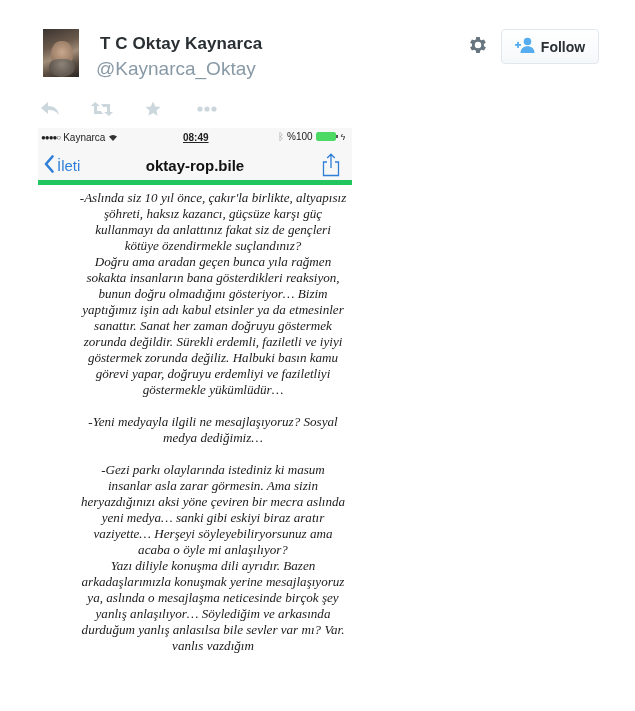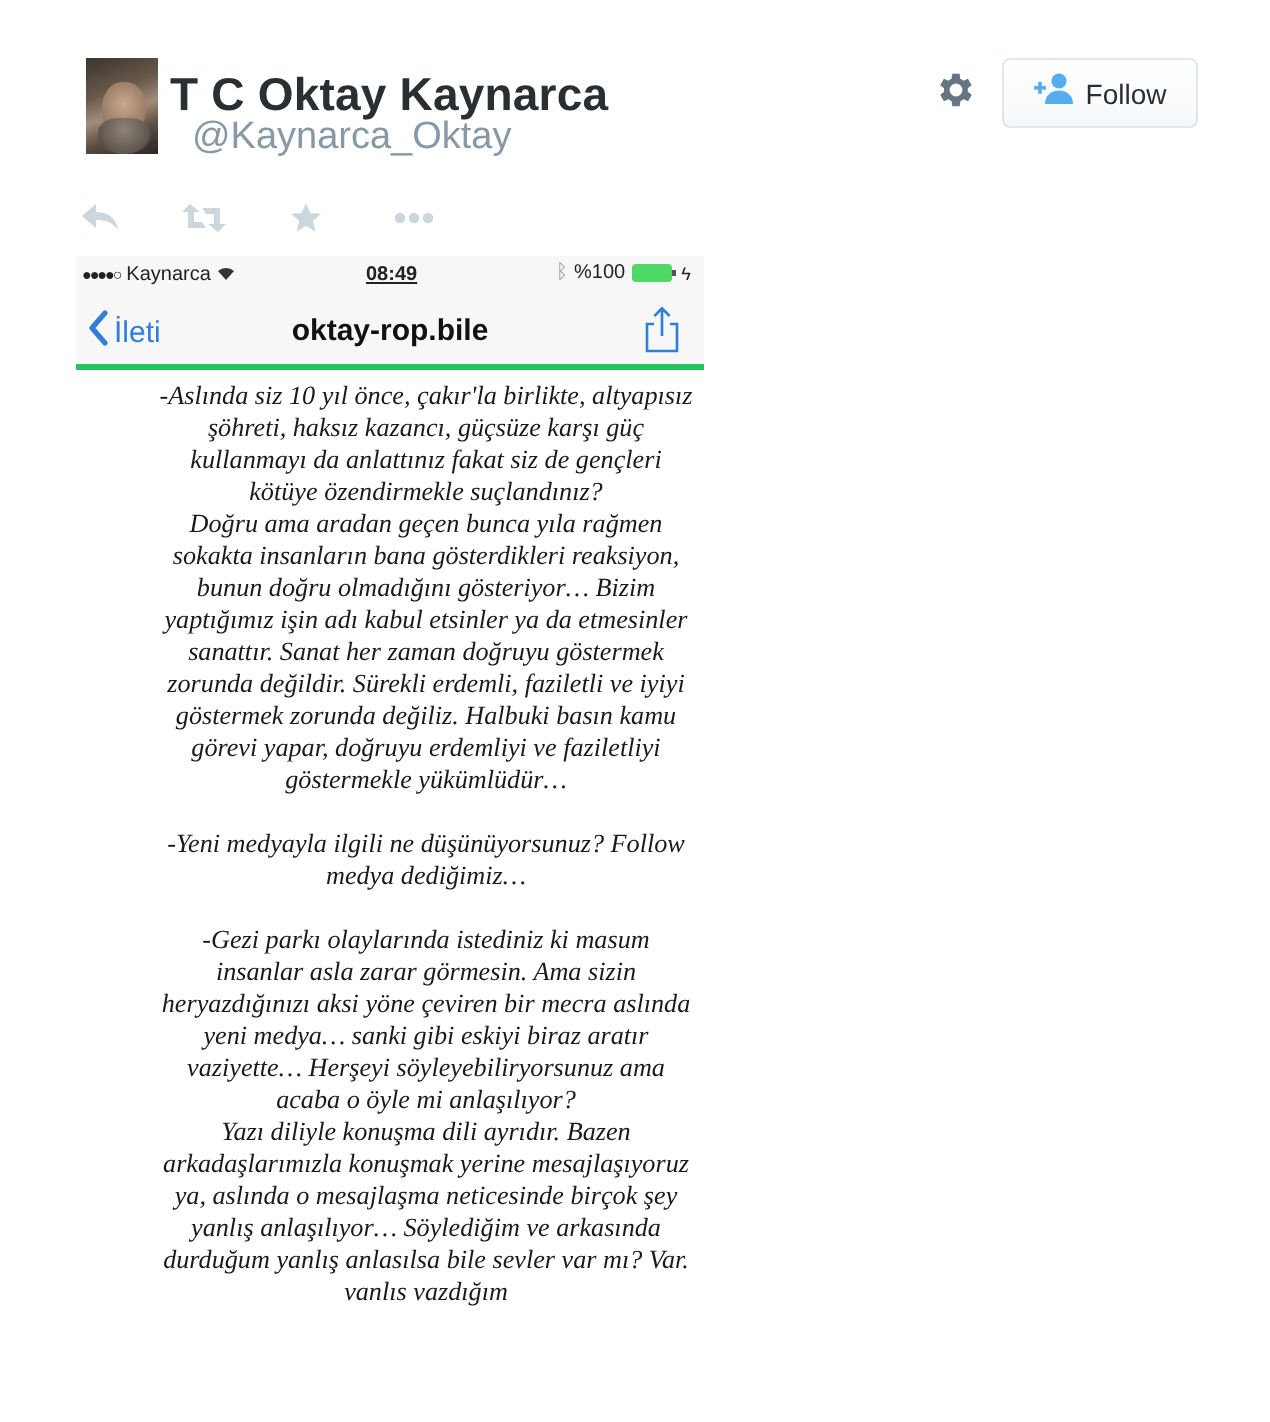--- a/index.html
+++ b/index.html
@@ -6,44 +6,44 @@
   html, body { width: 635px; height: 711px; background: #ffffff; overflow: hidden; }
   body { position: relative; font-family: "Liberation Sans", "DejaVu Sans", sans-serif; color: #292f33; }
 
   
   .avatar { position: absolute; left: 43px; top: 29px; width: 36px; height: 48px; overflow: hidden;
             background: linear-gradient(160deg, #3a3430 0%, #6b5a4c 35%, #a08c78 55%, #5b4d42 75%, #2c2622 100%); }
   .avatar .face { position: absolute; left: 8px; top: 12px; width: 22px; height: 28px; border-radius: 45% 45% 50% 50%;
                   background: radial-gradient(circle at 50% 40%, #c9a88d 0%, #9c7f68 55%, #6e5a4b 100%); }
   .avatar .beard { position: absolute; left: 6px; top: 30px; width: 26px; height: 18px; border-radius: 40% 40% 50% 50%;
                    background: radial-gradient(circle at 50% 30%, #8d8378 0%, #5e554d 70%, #3a332e 100%); }
-  .name { position: absolute; left: 85px; top: 34px; font-size: 23px; font-weight: bold; color: #292f33; letter-spacing: 0.1px; }
+  .name { position: absolute; left: 100px; top: 34px; font-size: 17px; font-weight: bold; color: #292f33; letter-spacing: 0.1px; }
   .handle { position: absolute; left: 96px; top: 58px; font-size: 19px; color: #8899a6; }
 
   .gear { position: absolute; left: 467px; top: 34px; width: 22px; height: 22px; cursor: pointer; }
   .follow-btn { position: absolute; left: 501px; top: 29px; width: 98px; height: 35px; border: 1px solid #e1e8ed;
                 border-radius: 4px; background: linear-gradient(#ffffff, #f5f8fa); display: flex; align-items: center;
                 justify-content: center; gap: 6px; cursor: pointer; }
-  .follow-btn .lbl { font-size: 14px; font-weight: normal; color: #292f33; }
+  .follow-btn .lbl { font-size: 14px; font-weight: bold; color: #292f33; }
 
   
   .actions { position: absolute; left: 38px; top: 100px; height: 20px; }
   .act { position: absolute; top: 0; width: 20px; height: 20px; cursor: pointer; }
 
   
   .phone { position: absolute; left: 38px; top: 128px; width: 314px; height: 583px; background: #ffffff; overflow: hidden; }
   .statusbar { position: absolute; left: 0; top: 0; width: 314px; height: 19px; background: #f7f7f8; font-size: 10px; color: #222; }
   .statusbar .carrier { position: absolute; left: 3px; top: 4px; display: flex; align-items: center; gap: 3px; }
   .dots { letter-spacing: -1px; font-size: 8px; }
   .statusbar .time { position: absolute; left: 145px; top: 4px; font-weight: bold; text-decoration: underline; }
   .statusbar .right { position: absolute; left: 240px; top: 3px; display: flex; align-items: center; gap: 3px; }
   .battery { width: 20px; height: 9px; border: 1px solid #4cd964; border-radius: 2px; background: #4cd964; position: relative; }
   .battery::after { content: ""; position: absolute; right: -3px; top: 2px; width: 2px; height: 3px; background: #555; }
 
-  .navbar { position: absolute; left: 0; top: 19px; width: 314px; height: 38px; background: #f7f7f8; border-bottom: 3px solid #22c55e; }
+  .navbar { position: absolute; left: 0; top: 19px; width: 314px; height: 38px; background: #f7f7f8; border-bottom: 5px solid #22c55e; }
   .back { position: absolute; left: 6px; top: 8px; display: flex; align-items: center; gap: 3px; color: #2f7fd6; font-size: 15px; cursor: pointer; }
   .doc-title { position: absolute; left: 0; width: 314px; top: 10px; text-align: center; font-size: 15px; font-weight: bold; color: #111; }
   .share { position: absolute; left: 283px; top: 6px; width: 20px; height: 24px; cursor: pointer; }
 
   .doc { position: absolute; left: 40px; top: 62px; width: 270px; font-family: "Liberation Serif", "DejaVu Serif", serif;
          font-size: 13.1px; line-height: 16px; color: #1a1a1a; }
   .doc p { margin-bottom: 16px; text-align: center; }
   .doc .q { font-style: italic; display: block; }
   .doc .a { display: block; font-style: italic; }
 </style>
@@ -138,20 +138,20 @@
       </svg>
     </div>
   </div>
 
   <div class="doc">
     <p>
       <span class="q">-Aslında siz 10 yıl önce, çakır'la birlikte, altyapısız şöhreti, haksız kazancı, güçsüze karşı güç kullanmayı da anlattınız fakat siz de gençleri kötüye özendirmekle suçlandınız?</span>
       <span class="a">Doğru ama aradan geçen bunca yıla rağmen sokakta insanların bana gösterdikleri reaksiyon, bunun doğru olmadığını gösteriyor… Bizim yaptığımız işin adı kabul etsinler ya da etmesinler sanattır. Sanat her zaman doğruyu göstermek zorunda değildir. Sürekli erdemli, faziletli ve iyiyi göstermek zorunda değiliz. Halbuki basın kamu görevi yapar, doğruyu erdemliyi ve faziletliyi göstermekle yükümlüdür…</span>
     </p>
     <p>
-      <span class="q">-Yeni medyayla ilgili ne düşünüyorsunuz? Follow medya dediğimiz…</span>
+      <span class="q">-Yeni medyayla ilgili ne mesajlaşıyoruz? Sosyal medya dediğimiz…</span>
     </p>
     <p>
       <span class="q">-Gezi parkı olaylarında istediniz ki masum insanlar asla zarar görmesin. Ama sizin heryazdığınızı aksi yöne çeviren bir mecra aslında yeni medya… sanki gibi eskiyi biraz aratır vaziyette… Herşeyi söyleyebiliryorsunuz ama acaba o öyle mi anlaşılıyor?</span>
       <span class="a">Yazı diliyle konuşma dili ayrıdır. Bazen arkadaşlarımızla konuşmak yerine mesajlaşıyoruz ya, aslında o mesajlaşma neticesinde birçok şey yanlış anlaşılıyor… Söylediğim ve arkasında durduğum yanlış anlasılsa bile sevler var mı? Var. vanlıs vazdığım</span>
     </p>
   </div>
 </div>
 
 </body></html>

